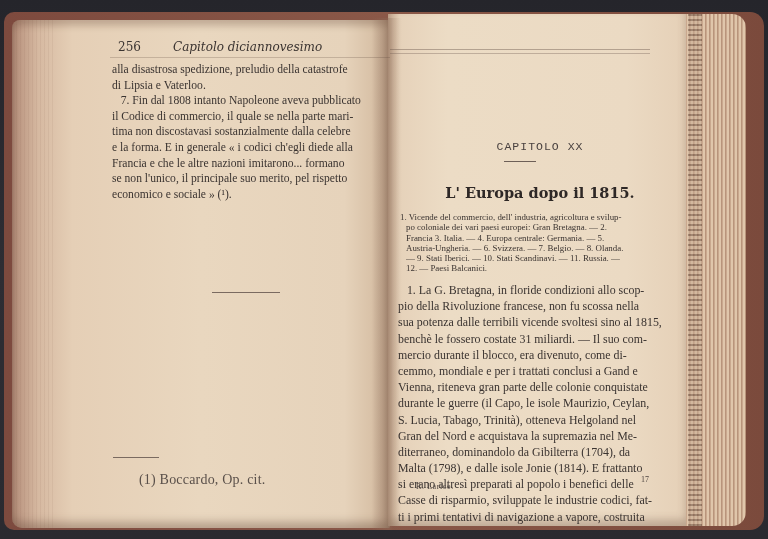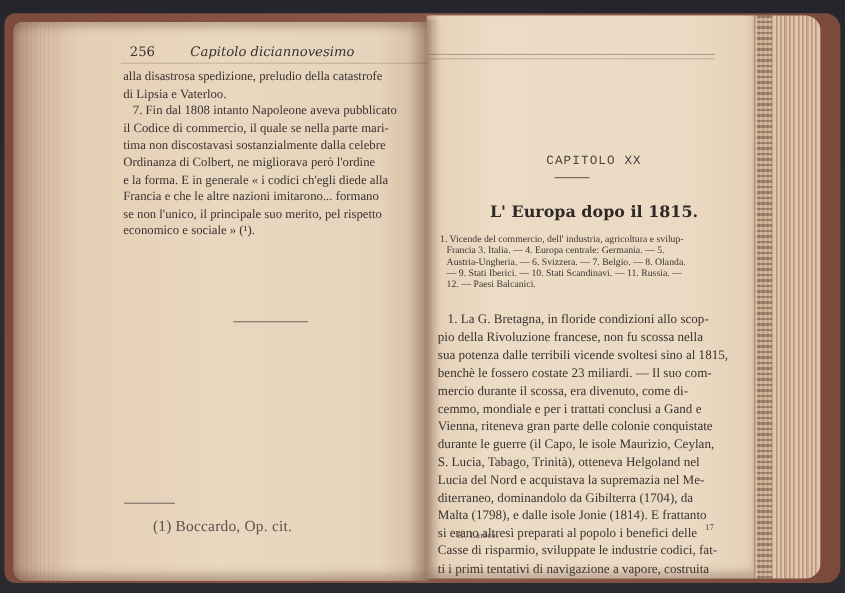--- a/index.html
+++ b/index.html
@@ -211,21 +211,20 @@
     <span class="title">Capitolo diciannovesimo</span>
   </div>
   <div class="l-header-rule"></div>
 
   <div class="l-body lib">
     <div>alla disastrosa spedizione, preludio della catastrofe</div>
     <div>di Lipsia e Vaterloo.</div>
     <div style="white-space:pre">   7. Fin dal 1808 intanto Napoleone aveva pubblicato</div>
     <div>il Codice di commercio, il quale se nella parte mari-</div>
     <div>tima non discostavasi sostanzialmente dalla celebre</div>
-    <div>Ordinanza di Colbert, ne migliorava però l'ordine</div>
     <div>e la forma. E in generale « i codici ch'egli diede alla</div>
     <div>Francia e che le altre nazioni imitarono... formano</div>
     <div>se non l'unico, il principale suo merito, pel rispetto</div>
     <div>economico e sociale » (¹).</div>
   </div>
 
   <div class="l-rule"></div>
   <div class="l-foot-rule"></div>
   <div class="l-footnote lib">(1) Boccardo, Op. cit.</div>
 
@@ -233,37 +232,38 @@
     <div class="a"></div>
     <div class="b"></div>
   </div>
 
   <div class="r-chapter lib">CAPITOLO XX</div>
   <div class="r-chapter-rule"></div>
   <div class="r-title">L' Europa dopo il 1815.</div>
 
   <div class="r-summary lib">
     <div>1. Vicende del commercio, dell' industria, agricoltura e svilup-</div>
+    <div style="padding-left:6px">po coloniale dei vari paesi europei: Gran Bretagna. — 2.</div>
     <div style="padding-left:6px">Francia 3. Italia. — 4. Europa centrale: Germania. — 5.</div>
     <div style="padding-left:6px">Austria-Ungheria. — 6. Svizzera. — 7. Belgio. — 8. Olanda.</div>
     <div style="padding-left:6px">— 9. Stati Iberici. — 10. Stati Scandinavi. — 11. Russia. —</div>
     <div style="padding-left:6px">12. — Paesi Balcanici.</div>
   </div>
 
   <div class="r-body lib">
     <div style="white-space:pre">   1. La G. Bretagna, in floride condizioni allo scop-</div>
     <div>pio della Rivoluzione francese, non fu scossa nella</div>
     <div>sua potenza dalle terribili vicende svoltesi sino al 1815,</div>
-    <div>benchè le fossero costate 23 miliardi. — Il suo com-</div>
-    <div>mercio durante il scossa, era divenuto, come di-</div>
+    <div>benchè le fossero costate 31 miliardi. — Il suo com-</div>
+    <div>mercio durante il blocco, era divenuto, come di-</div>
     <div>cemmo, mondiale e per i trattati conclusi a Gand e</div>
     <div>Vienna, riteneva gran parte delle colonie conquistate</div>
     <div>durante le guerre (il Capo, le isole Maurizio, Ceylan,</div>
     <div>S. Lucia, Tabago, Trinità), otteneva Helgoland nel</div>
-    <div>Lucia del Nord e acquistava la supremazia nel Me-</div>
+    <div>Gran del Nord e acquistava la supremazia nel Me-</div>
     <div>diterraneo, dominandolo da Gibilterra (1704), da</div>
     <div>Malta (1798), e dalle isole Jonie (1814). E frattanto</div>
     <div>si erano altresì preparati al popolo i benefici delle</div>
     <div>Casse di risparmio, sviluppate le industrie codici, fat-</div>
     <div>ti i primi tentativi di navigazione a vapore, costruita</div>
   </div>
 
   <div class="r-signature lib">R. Larice.</div>
   <div class="r-sheet lib">17</div>
 </div>

